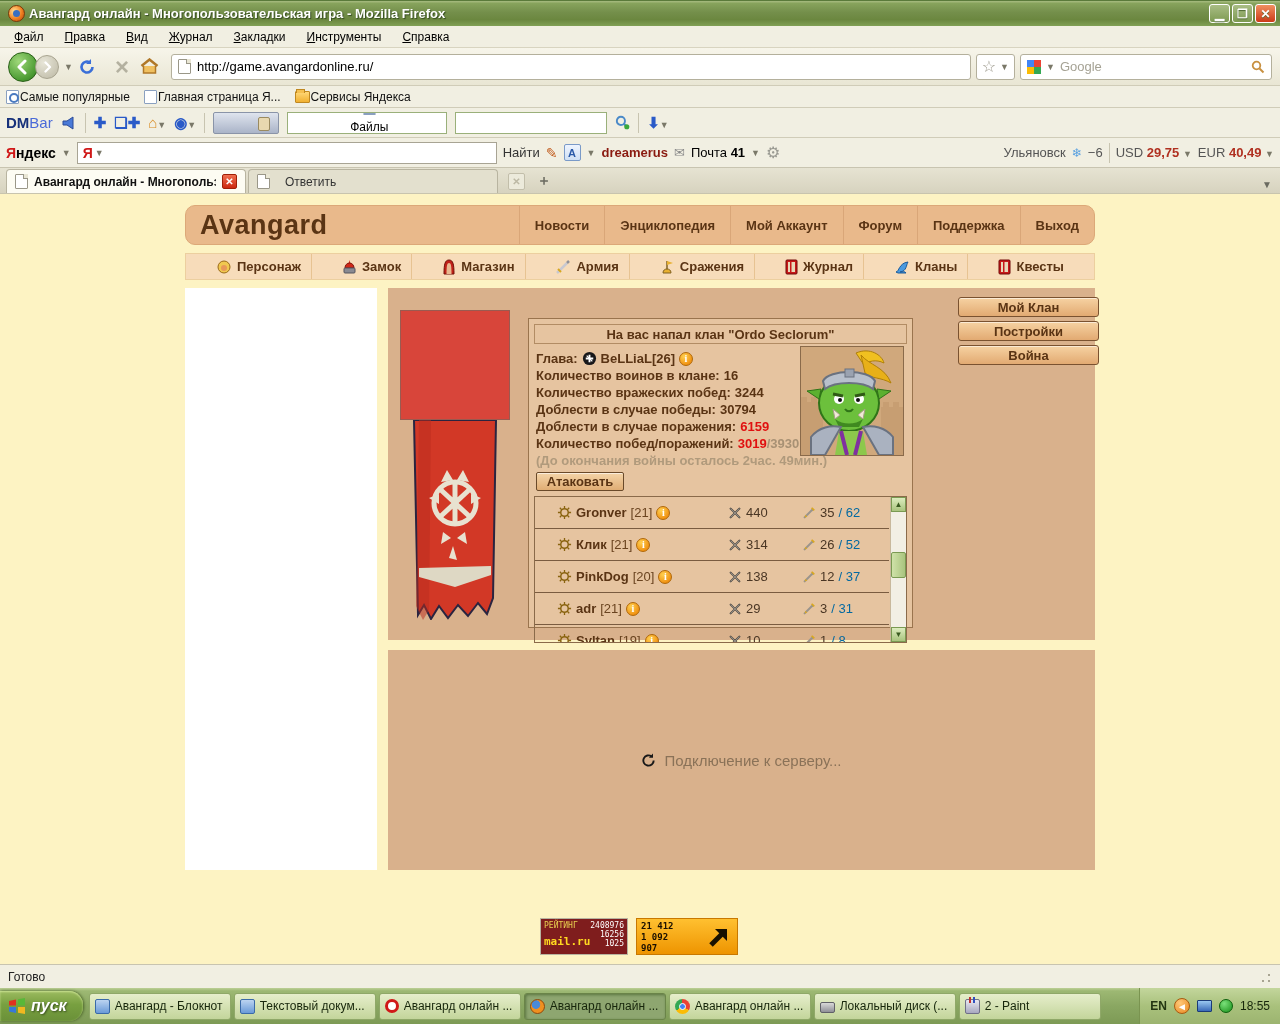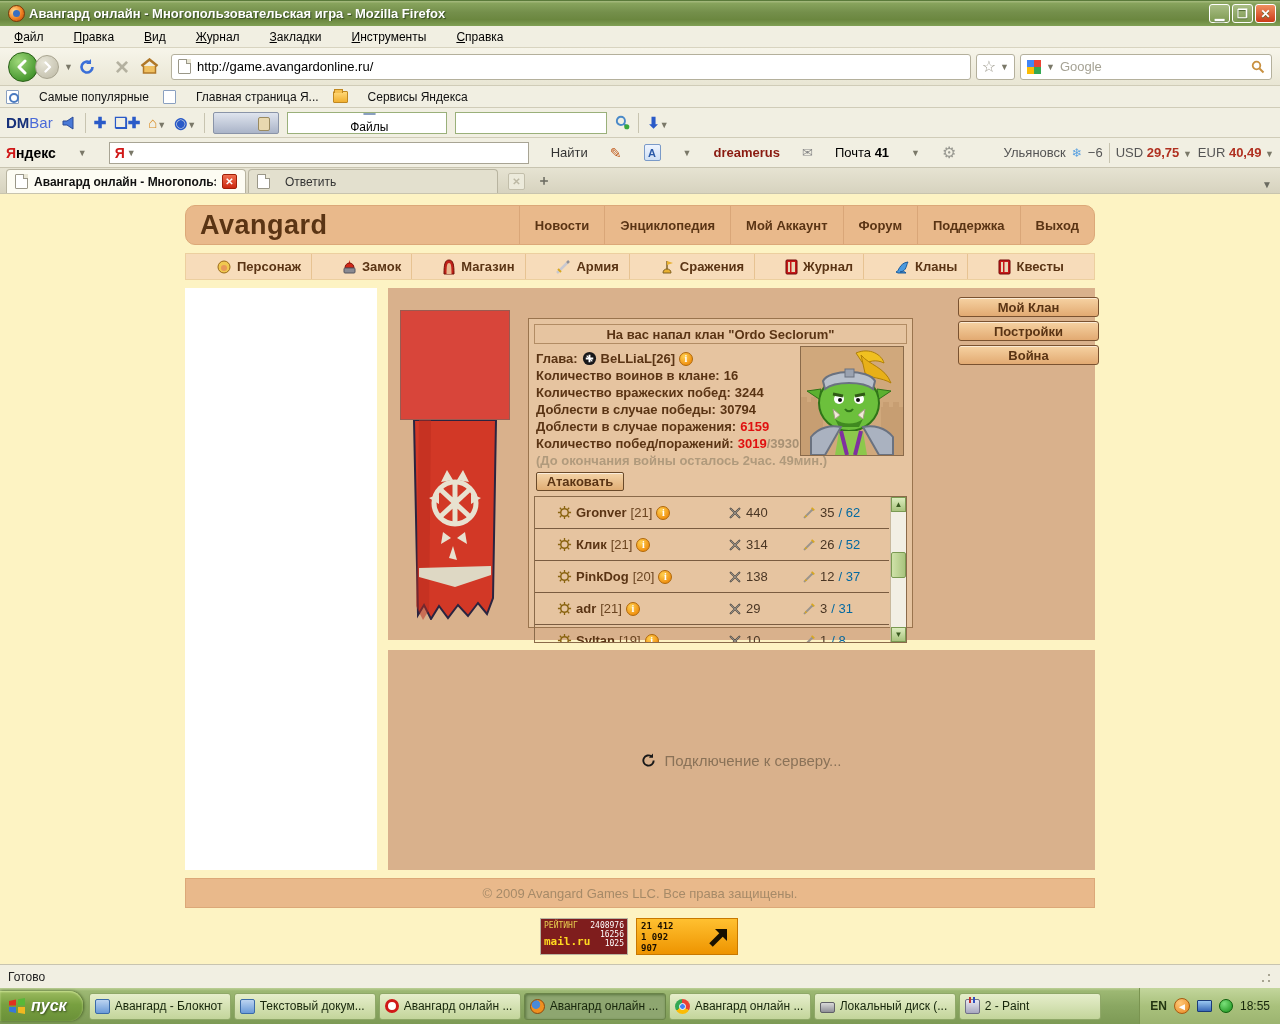--- a/index.html
+++ b/index.html
@@ -15,21 +15,21 @@
     background:radial-gradient(circle at 35% 35%,#ffd080 10%,#f08020 55%,#c05010 90%); border:1px solid #7a3808; position:relative; }
   .fx-logo::after { content:""; position:absolute; left:4px; top:4px; width:7px; height:7px; border-radius:50%; background:#3a6fc0; }
   .titletext { color:#fff; font-weight:bold; font-size:13px; text-shadow:1px 1px 1px #33491f; flex:1;
     white-space:nowrap; overflow:hidden; }
   .winbtns { display:flex; gap:2px; }
   .wbtn { width:21px; height:19px; border-radius:3px; border:1px solid #fff; display:flex; align-items:center; justify-content:center;
     font-size:12px; font-weight:bold; color:#fff; background:linear-gradient(180deg,#a9bd85,#7d9a52); text-shadow:0 1px 1px #4a6430;}
   .wbtn.close { background:linear-gradient(180deg,#f09060,#cc3a18); border-color:#fff; }
 
   
-  .menubar { height:22px; background:#f1efe2; border-bottom:1px solid #d8d4c0; display:flex; align-items:center; padding-left:6px; gap:14px;}
+  .menubar { height:22px; background:#f1efe2; border-bottom:1px solid #d8d4c0; display:flex; align-items:center; padding-left:6px; gap:5px;}
   .menubar .mi { font-size:12px; color:#000; padding:2px 8px; display:inline-block; }
   .menubar .mi::first-letter { text-decoration:underline; }
 
   
   .navbar { height:38px; background:linear-gradient(180deg,#f7f5ea,#e9e6d4); border-bottom:1px solid #d0ccb8;
     display:flex; align-items:center; padding:0 8px; gap:5px; }
   .backbtn { width:30px; height:30px; border-radius:50%; background:radial-gradient(circle at 35% 30%,#9fd87a,#4a9a32 70%,#2f7020);
     border:1px solid #2a6018; display:flex; align-items:center; justify-content:center; }
   .backbtn svg { display:block; }
   .fwdbtn { width:24px; height:24px; border-radius:50%; background:radial-gradient(circle at 35% 30%,#e8e6d8,#bcb8a4);
@@ -44,42 +44,42 @@
   .urltext { font-size:13px; color:#000; }
   .starbox { height:26px; background:#fff; border:1px solid #b4b09c; border-radius:3px; display:flex; align-items:center; padding:0 5px; gap:4px;}
   .star { color:#9a978a; font-size:16px; }
   .searchbox { width:252px; height:26px; background:#fff; border:1px solid #b4b09c; border-radius:3px; display:flex; align-items:center; padding:0 6px; gap:5px;}
   .gicon { width:14px; height:14px; display:grid; grid-template-columns:7px 7px; grid-template-rows:7px 7px; flex:0 0 auto;}
   .gicon i:nth-child(1){background:#4285f4}.gicon i:nth-child(2){background:#ea4335}.gicon i:nth-child(3){background:#fbbc05}.gicon i:nth-child(4){background:#34a853}
   .ph { color:#a5a294; font-size:13px; flex:1; }
 
   
   .bmbar { height:22px; background:#f1efe2; border-bottom:1px solid #d0ccb8; display:flex; align-items:center; padding-left:6px; gap:14px;}
-  .bmitem { display:flex; align-items:center; gap:20px; font-size:12px; color:#111; }
+  .bmitem { display:flex; align-items:center; gap:1px; font-size:12px; color:#111; }
   .bm-pic { width:13px; height:14px; background:#fff; border:1px solid #8aa0c0; border-radius:1px; position:relative;}
   .bm-pic.mag::after{content:"";position:absolute;left:2px;top:2px;width:6px;height:6px;border:2px solid #4a7ac0;border-radius:50%;}
   .bm-folder { width:15px; height:12px; background:linear-gradient(180deg,#ffd878,#f0b030); border:1px solid #c08820; border-radius:1px; position:relative;}
   .bm-folder::before{content:"";position:absolute;left:0;top:-3px;width:7px;height:3px;background:#f5c círculos050;background:#f5c050;border:1px solid #c08820;border-bottom:none;}
 
   
   .dmbar { height:30px; background:#f1efe2; border-bottom:1px solid #d0ccb8; display:flex; align-items:center; padding:0 6px; gap:8px;}
   .dmlogo { font-size:15px; font-weight:bold; }
   .dmlogo .d1{color:#17317a}.dmlogo .d2{color:#4a6ad8; font-weight:normal;}
   .vsep { width:1px; height:20px; background:#c8c4b0; }
   .dmic { font-size:15px; color:#2a5ac8; font-weight:bold; }
   .dm-home { color:#d88a20; font-size:15px; }
   .dm-imgbtn { width:66px; height:22px; background:linear-gradient(180deg,#dfe4ee,#aab4c8); border:1px solid #8a94a8; border-radius:2px; position:relative;}
   .dm-imgbtn::after{content:"";position:absolute;right:8px;top:4px;width:10px;height:12px;background:#e8d8b0;border:1px solid #9a8a60;border-radius:2px;}
   .dm-select { width:160px; height:22px; background:#fff; border:1px solid #9ab07a; display:flex; align-items:center; padding-left:4px; gap:5px; font-size:12px;flex-direction:column;}
   .dm-select .arrow { margin-left:auto; width:20px; height:20px; background:linear-gradient(180deg,#cfe0a8,#97b468); border-left:1px solid #9ab07a; color:#fff; font-size:10px; display:flex;align-items:center;justify-content:center;}
   .dm-input { width:152px; height:22px; background:#fff; border:1px solid #9ab07a; }
   .magsvg { display:block; }
 
   
-  .ybar { height:30px; background:#f1efe2; border-bottom:1px solid #c8c4b0; display:flex; align-items:center; padding:0 6px; gap:22px; font-size:13px;}
+  .ybar { height:30px; background:#f1efe2; border-bottom:1px solid #c8c4b0; display:flex; align-items:center; padding:0 6px; gap:6px; font-size:13px;}
   .ylogo { font-weight:bold; font-size:14px; color:#000; display:inline-block;}
   .ylogo::first-letter { color:#d01818; }
   .yinput { flex:1; max-width:420px; height:22px; background:#fff; border:1px solid #a8a494; display:flex; align-items:center; padding-left:5px; gap:2px;}
   .yinput .ya { color:#d01818; font-weight:bold; font-size:14px; }
   .yfind { color:#333; }
   .pencil { color:#c05818; font-size:14px; }
   .transl { width:17px; height:17px; background:linear-gradient(180deg,#eef4ff,#cfe0f4); border:1px solid #7a9ac8; border-radius:2px; color:#2a5aa8; font-size:11px; font-weight:bold; display:flex; align-items:center; justify-content:center;}
   .yuser { color:#8a1a10; font-weight:bold; }
   .mailic { color:#8a8a8a; font-size:13px; }
   .gear { color:#9a9a92; font-size:16px; }
@@ -675,23 +675,20 @@
         <div class="block2">
           <svg width="15" height="15" viewBox="0 0 16 16">
             <path d="M13.5 8a5.5 5.5 0 1 1-2.2-4.4" fill="none" stroke="#181818" stroke-width="2"></path>
             <path d="M12.8 0.6v4.4h-4.4z" fill="#181818"></path>
           </svg>
           <span>Подключение к серверу...</span>
         </div>
       </div>
     </div>
 
-    <div class="gfooter">
-      <span>© 2009 Avangard Games LLC. Все права защищены.</span>
-    </div>
   </div>
 
   <div class="counters" style="left:540px;">
     <div class="mailru">
       <div class="r1">
           <span class="lab">РЕЙТИНГ</span>
           <span>2408976</span>
         </div>
       <div class="row2">
         <span class="brand">mail.ru</span>

